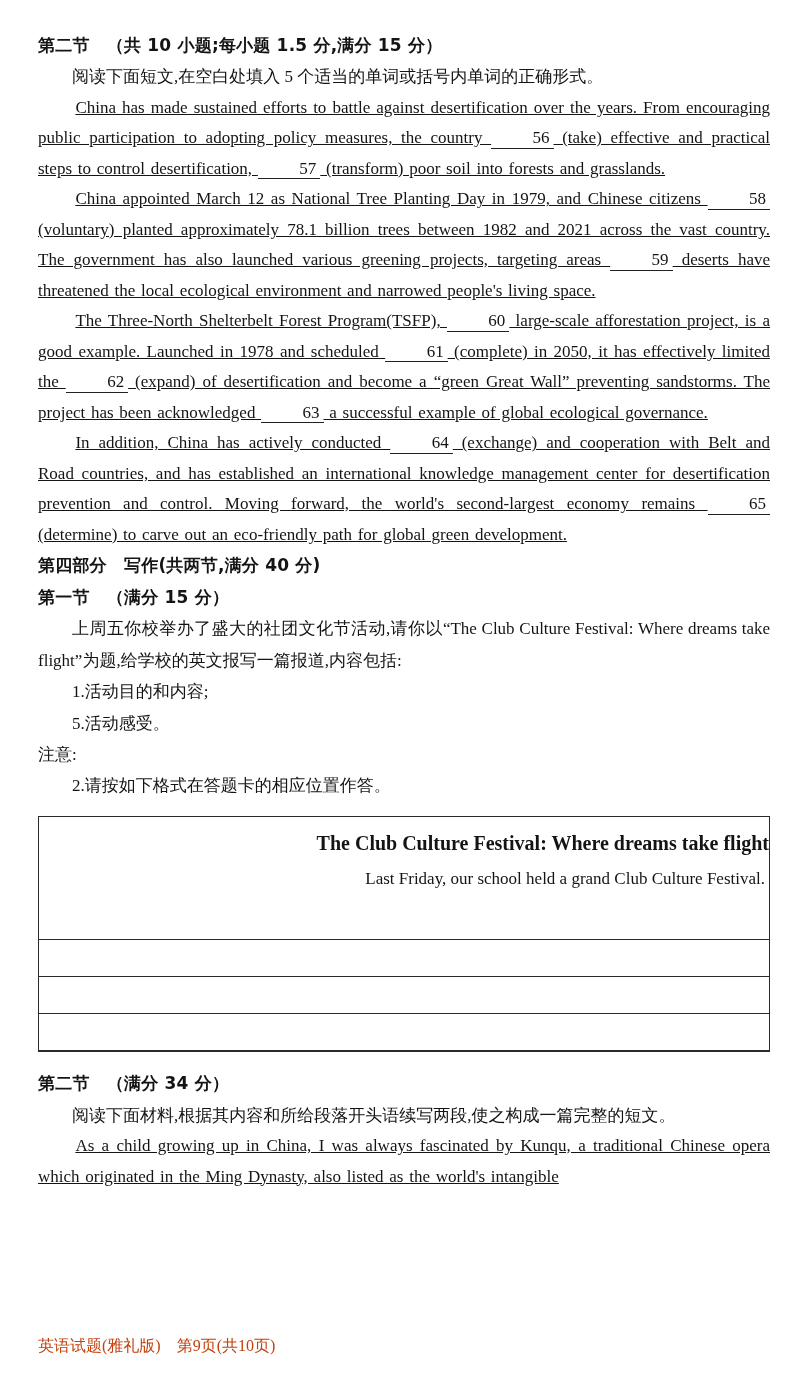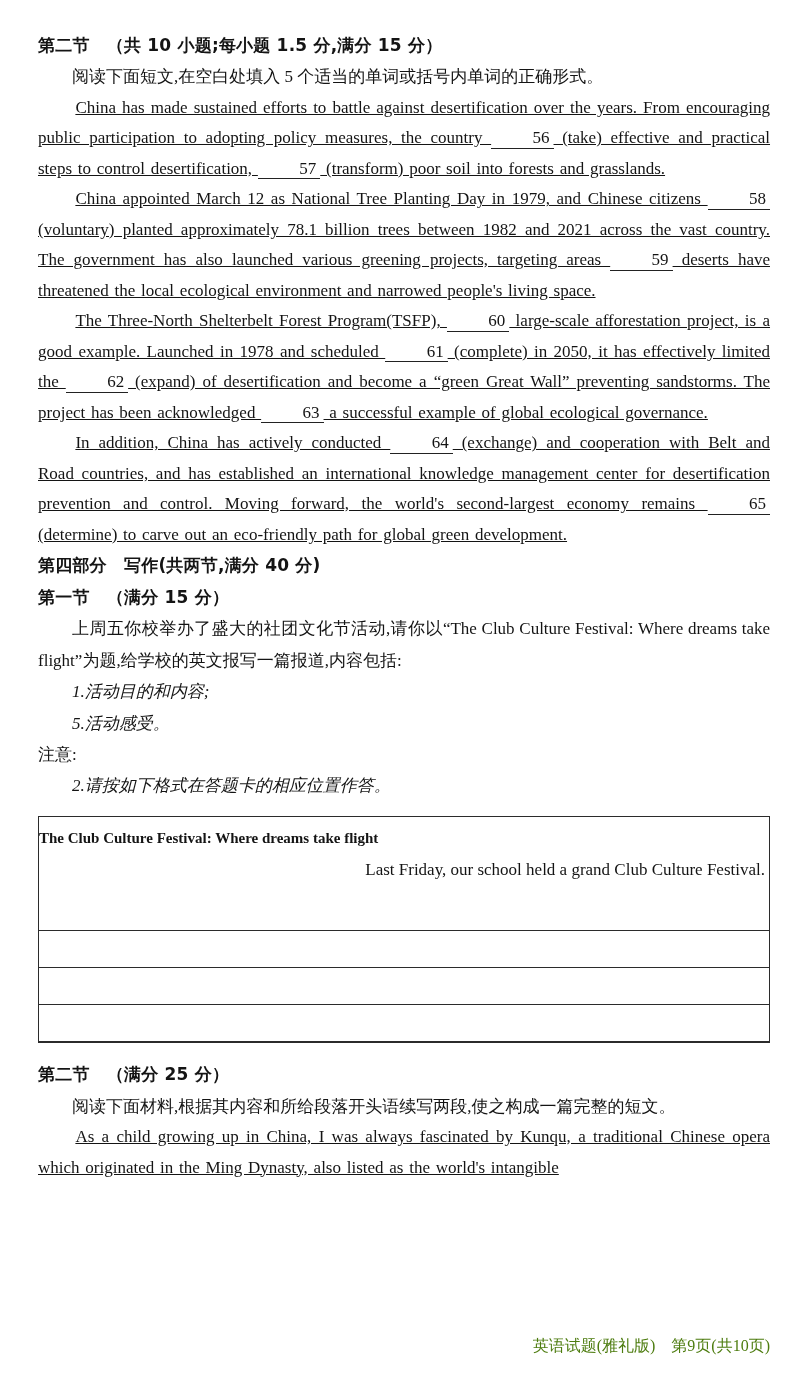--- a/index.html
+++ b/index.html
@@ -14,21 +14,21 @@
   }
   .hdr {
     font-family:"DejaVu Sans","Liberation Sans",sans-serif;
     font-weight:700;
     font-size:17px;
     line-height:1.85;
     letter-spacing:0.2px;
   }
   .cn-indent { text-indent:2em; line-height:1.85; }
   .cn-para   { text-indent:2em; text-align:justify; line-height:1.85; }
-  .cn-item   { padding-left:2em; line-height:1.85;font-style:italic; }
+  .cn-item   { padding-left:2em; line-height:1.85; }
   .cn-label  { line-height:1.85; }
   .para {
     text-align:justify;
     text-indent:2.2em;
     line-height:1.795;
     word-spacing:1.5px;
     text-decoration:underline;
   }
   .blank {
     display:inline-block;
@@ -37,23 +37,23 @@
     border-bottom:1.5px solid #222;
     line-height:1.15;
     padding:0 4px;
   }
   .answer-box {
     border:1.6px solid #2b2b2b;
     margin:14px 0 16px 0;
     padding:8px 0 0 0;
   }
   .box-title {
-    text-align:left;
+    text-align:right;
     font-weight:700;
-    font-size:15px;
+    font-size:20px;
     line-height:1.8;
   }
   .open-line {
     display:flex;
     align-items:flex-end;
     padding:2px 4px 0 14px;
     line-height:1.9;
     flex-direction:column;
   }
   .open-text { white-space:nowrap; }
@@ -65,23 +65,23 @@
   }
   .ruled-line {
     height:37px;
     border-bottom:1.5px solid #2b2b2b;
   }
   .ruled-line:last-child { border-bottom:none; height:0; }
   .ruled-wrap .ruled-line:nth-last-child(1) { border-bottom:1.5px solid #2b2b2b; height:37px; }
   .footer {
     position:absolute;
     left:38px; right:30px; bottom:16px;
-    text-align:right;
+    text-align:left;
     font-size:16px;
-    color:#4d7c0f;
+    color:#c2410c;
   }
 </style>
 </head>
 <body>
 
 <div class="doc">
 
   <div class="hdr">第二节　（共 10 小题;每小题 1.5 分,满分 15 分）</div>
   <div class="cn-indent">阅读下面短文,在空白处填入 5 个适当的单词或括号内单词的正确形式。</div>
 
@@ -108,18 +108,18 @@
       <span class="open-fill"></span>
     </div>
     <div id="ruled-lines" class="ruled-wrap">
         <div class="ruled-line"></div>
         <div class="ruled-line"></div>
         <div class="ruled-line"></div>
         <div class="ruled-line"></div>
       </div>
   </div>
 
-  <div class="hdr">第二节　（满分 25 分）</div>
+  <div class="hdr">第二节　（满分 34 分）</div>
   <div class="cn-indent">阅读下面材料,根据其内容和所给段落开头语续写两段,使之构成一篇完整的短文。</div>
   <p class="para">As a child growing up in China, I was always fascinated by Kunqu, a traditional Chinese opera which originated in the Ming Dynasty, also listed as the world's intangible</p>
 
   <div class="footer">英语试题(雅礼版)　第9页(共10页)</div>
 </div>
 
 </body></html>

